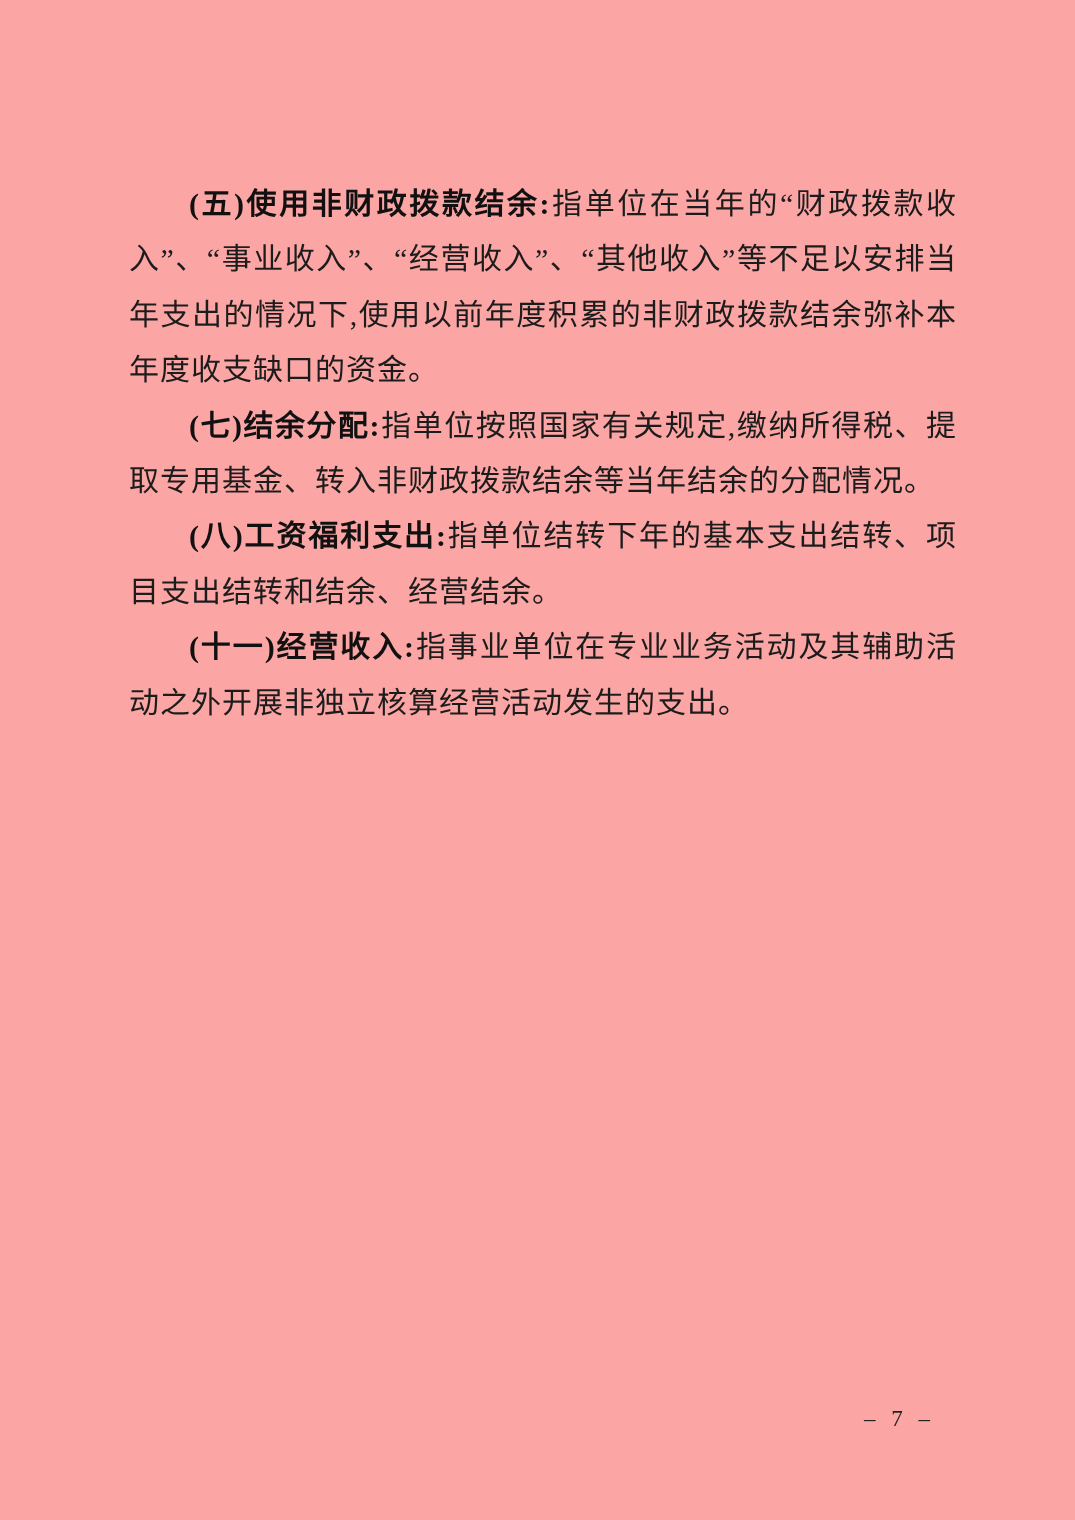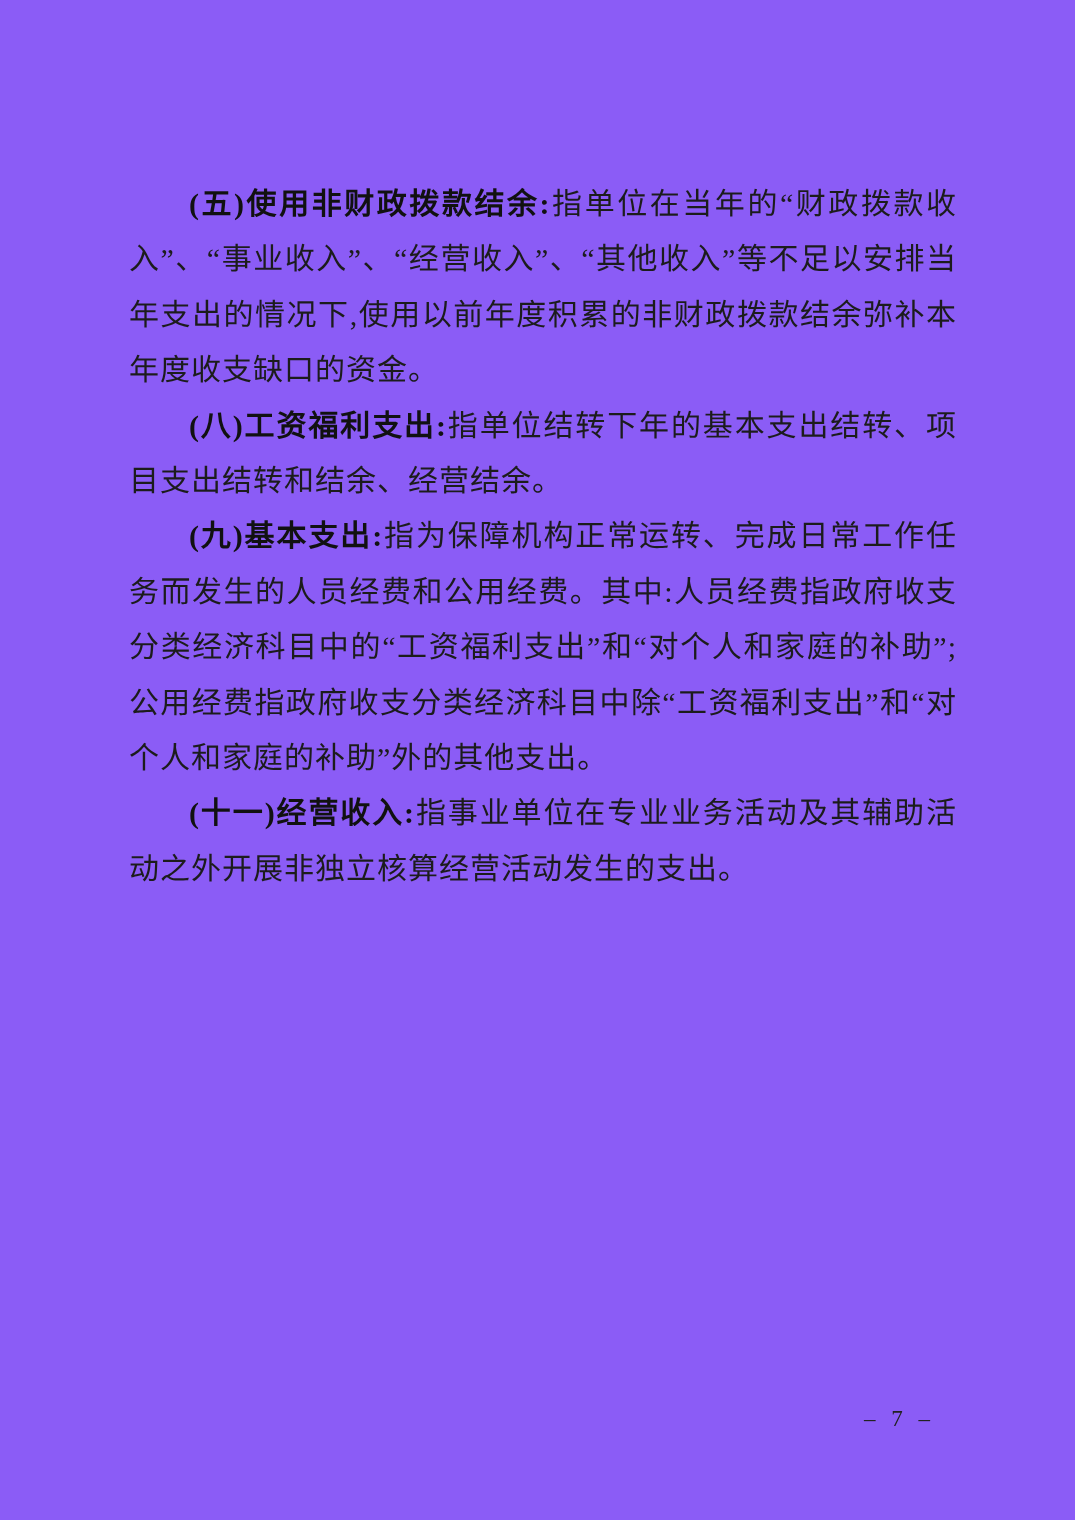--- a/index.html
+++ b/index.html
@@ -4,21 +4,21 @@
 <style>
   html, body {
     margin: 0;
     padding: 0;
     background: #ffffff;
   }
   .page {
     position: relative;
     width: 1075px;
     height: 1520px;
-    background: #8b5cf6;
+    background: #fca5a5;
     overflow: hidden;
     font-family: "Liberation Serif", "DejaVu Serif", serif;
   }
   .text-block {
     position: absolute;
     left: 129px;
     top: 176px;
     width: 828px;
     color: #1c1c1c;
     font-size: 30px;
@@ -51,24 +51,24 @@
 </head>
 <body>
 
 <div class="page">
 
   <div class="text-block">
 
     <p class="para"><span class="term-head">(五)使用非财政拨款结余:</span><span class="term-body">指单位在当年的“财政拨款收入”、“事业收入”、“经营收入”、“其他收入”等不足以安排当年支出的情况下,使用以前年度积累的非财政拨款结余弥补本年度收支缺口的资金。</span></p>
 
 
+    <p class="para"><span class="term-head">(七)结余分配:</span><span class="term-body">指单位按照国家有关规定,缴纳所得税、提取专用基金、转入非财政拨款结余等当年结余的分配情况。</span></p>
 
     <p class="para"><span class="term-head">(八)工资福利支出:</span><span class="term-body">指单位结转下年的基本支出结转、项目支出结转和结余、经营结余。</span></p>
 
-    <p class="para"><span class="term-head">(九)基本支出:</span><span class="term-body">指为保障机构正常运转、完成日常工作任务而发生的人员经费和公用经费。其中:人员经费指政府收支分类经济科目中的“工资福利支出”和“对个人和家庭的补助”;公用经费指政府收支分类经济科目中除“工资福利支出”和“对个人和家庭的补助”外的其他支出。</span></p>
 
 
     <p class="para"><span class="term-head">(十一)经营收入:</span><span class="term-body">指事业单位在专业业务活动及其辅助活动之外开展非独立核算经营活动发生的支出。</span></p>
 
 
   </div>
 
   <div class="page-number">– 7 –</div>
 
 </div>

